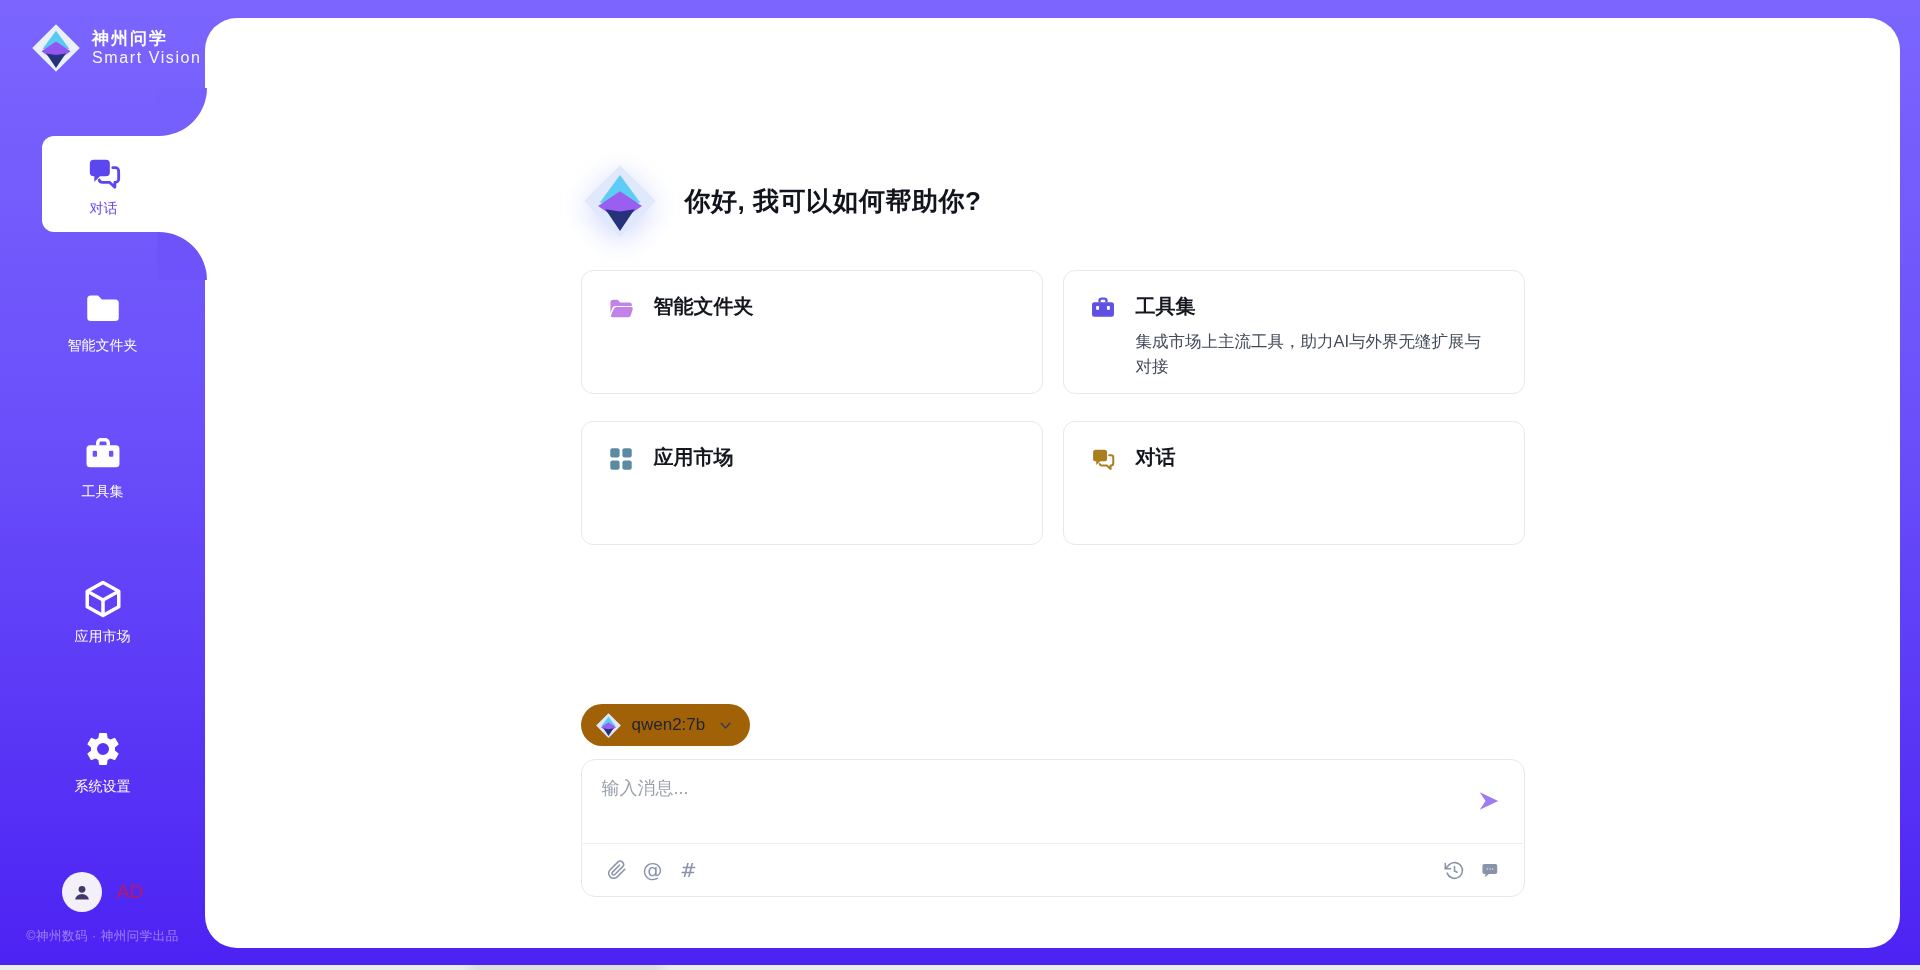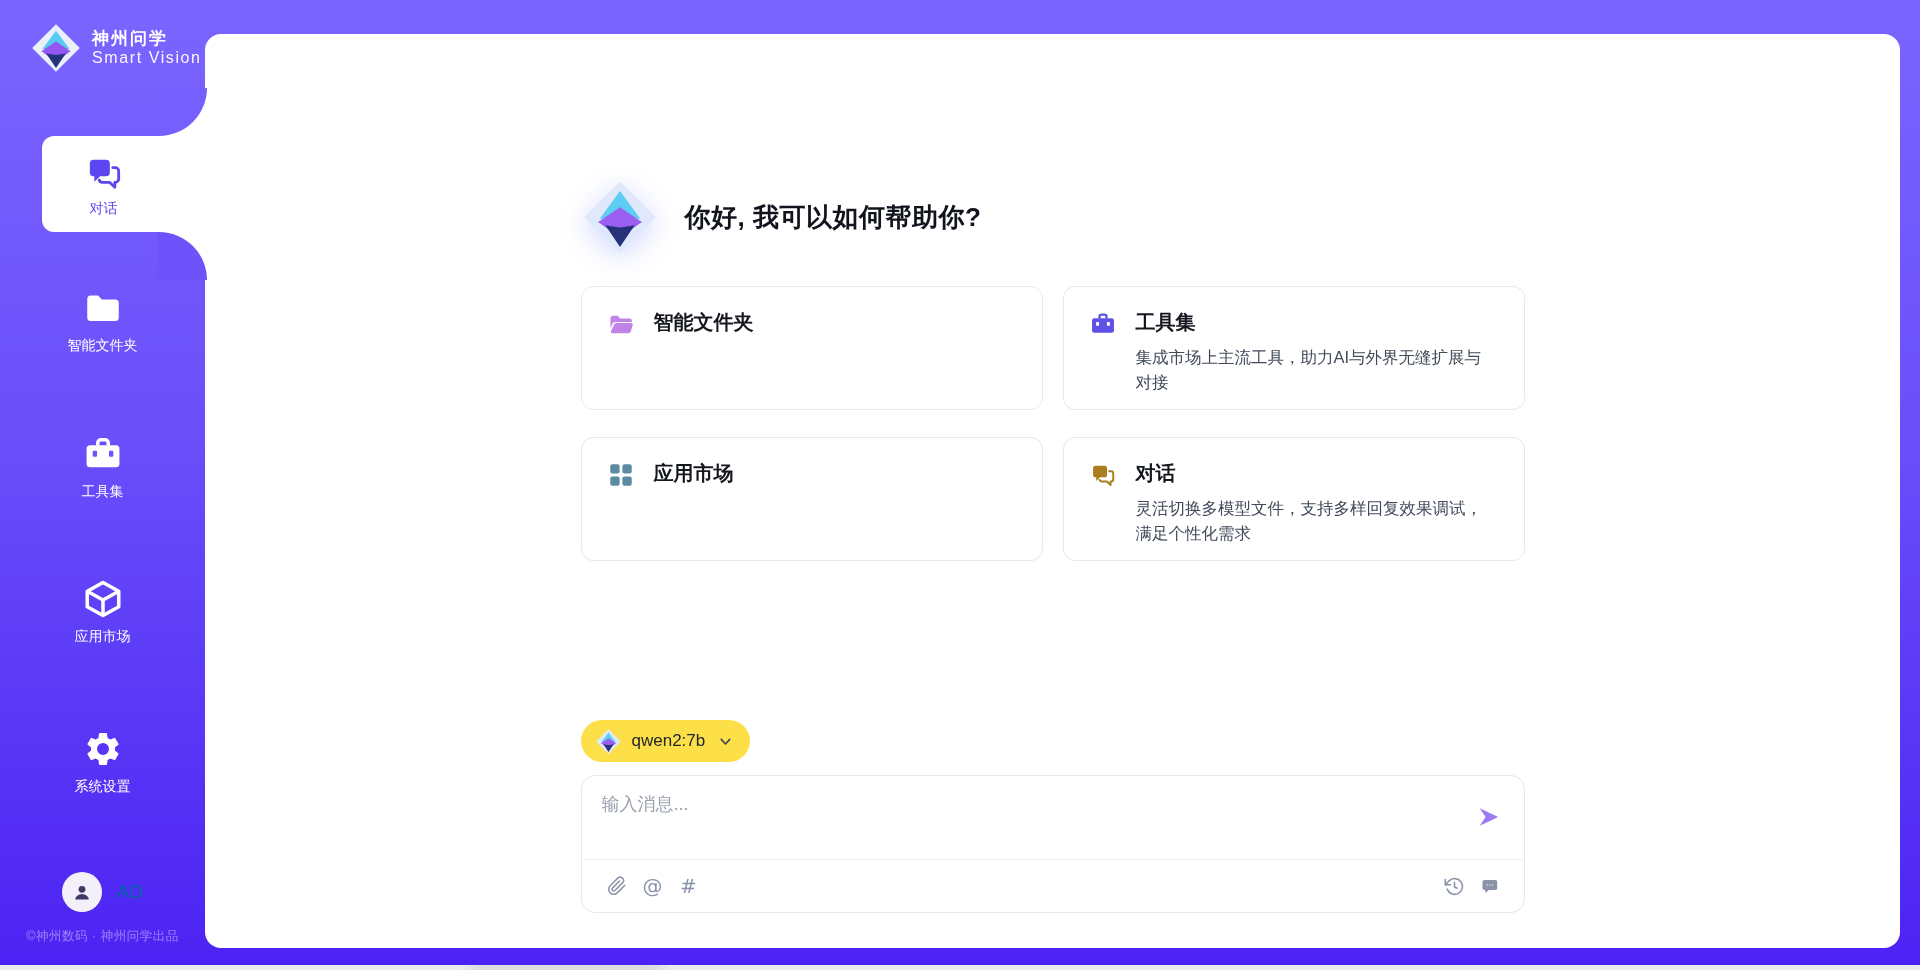--- a/index.html
+++ b/index.html
@@ -30,40 +30,40 @@
   .ear { position:absolute; left:157px; width:50px; height:48px; background:#fff; z-index:2; }
   .ear-top { top:88px; }
   .ear-bottom { top:232px; }
   .ear-top::after { content:''; position:absolute; inset:0; background:#7560fd; border-bottom-right-radius:48px; }
   .ear-bottom::after { content:''; position:absolute; inset:0; background:#6f53fa; border-top-right-radius:48px; }
 
   .item-folders { top:286px; } .item-tools { top:432px; } .item-market { top:577px; } .item-settings { top:727px; }
 
   .user-row { position:absolute; left:0; top:872px; width:205px; display:flex; align-items:center; justify-content:center; gap:15px; cursor:pointer; }
   .avatar { width:40px; height:40px; border-radius:50%; background:#f4f0fa; display:flex; align-items:center; justify-content:center; }
-  .user-name { font-size:19px; color:#0369a1; }
+  .user-name { font-size:19px; color:#be185d; }
   .side-footer { position:absolute; left:0; top:928px; width:205px; text-align:center; font-size:12.5px; color:rgba(255,255,255,.42); letter-spacing:.5px; }
 
   
-  .main-panel { position:absolute; left:205px; top:18px; right:20px; bottom:22px; background:#fff; border-radius:16px; z-index:1; overflow:hidden;margin-top:16px; }
+  .main-panel { position:absolute; left:205px; top:18px; right:20px; bottom:22px; background:#fff; border-radius:32px; z-index:1; overflow:hidden; }
   .content-col { width:944px; margin:0 auto; padding-top:144px; display:flex; flex-direction:column; }
 
   .greeting { display:flex; align-items:center; }
   .greeting .gem { width:78px; height:78px; filter:drop-shadow(0 6px 14px rgba(120,140,255,.35)); }
   .greeting-text { margin-left:26px; font-size:26px; font-weight:bold; color:#12141d; letter-spacing:.5px; }
 
   .cards { margin-top:30px; display:grid; grid-template-columns:462px 462px; grid-auto-rows:124px; column-gap:20px; row-gap:27px; }
   .card { background:#fff; border:1px solid #e7e8ec; border-radius:12px; padding:22px 26px 0 25px; display:flex; align-items:flex-start; cursor:pointer; }
   .card-icon { width:28px; height:28px; flex:0 0 28px; margin-top:1px; }
   .card-body { margin-left:19px; }
   .card-title { font-size:20px; font-weight:bold; color:#15171f; }
   .card-desc { margin-top:9px; font-size:16.5px; line-height:1.5; color:#424b5a; }
   .ic-folder-open { color:#c183e8; } .ic-briefcase { color:#5f50e6; } .ic-grid { color:#5b8ba3; } .ic-chat-amber { color:#ab7d1e; }
 
-  .model-pill { margin-top:159px; align-self:flex-start; height:42px; border-radius:21px; background:#fde047;
+  .model-pill { margin-top:159px; align-self:flex-start; height:42px; border-radius:21px; background:#a16207;
     display:inline-flex; align-items:center; gap:10px; padding:0 16px 0 14px; cursor:pointer; }
   .model-pill .gem { width:27px; height:27px; }
   .model-name { font-size:17px; color:#23262f; }
   .chevron { width:17px; height:17px; color:#3c4150; margin-left:2px; }
 
   .composer { margin-top:13px; border:1px solid #e7e8ec; border-radius:14px; height:138px; display:flex; flex-direction:column; background:#fff; }
   .composer-top { flex:1; display:flex; padding:16px 18px 0 20px; }
   .composer-input { flex:1; border:none; outline:none; resize:none; font-family:Liberation Sans, sans-serif; font-size:18px; color:#1d2230; background:transparent; }
   .composer-input::placeholder { color:#9aa1ae; }
   .send-btn { width:26px; height:26px; margin:12px 4px 0 10px; cursor:pointer; background:none; border:none; padding:0; }
@@ -214,21 +214,20 @@
         </div>
       </div>
 
       <div class="card">
         <svg class="card-icon ic-chat-amber" viewBox="0 0 24 24" fill="currentColor">
           <path d="M3.5 6.3 A2.3 2.3 0 0 1 5.8 4 h7.4 a2.3 2.3 0 0 1 2.3 2.3 v5.4 a2.3 2.3 0 0 1-2.3 2.3 H9.6 l-3.4 3.2 v-3.2 H5.8 a2.3 2.3 0 0 1-2.3-2.3 Z"></path>
           <path d="M17.3 8.8 h1.5 a2 2 0 0 1 2 2 v4.8 a2 2 0 0 1-2 2 h-.3 v3 l-3.2-3 h-4.3 a2 2 0 0 1-1.9-1.4" fill="none" stroke="currentColor" stroke-width="1.7" stroke-linejoin="round" stroke-linecap="round"></path>
         </svg>
         <div class="card-body">
           <div class="card-title">对话</div>
-          <div class="card-desc">灵活切换多模型文件，支持多样回复效果调试，满足个性化需求</div>
         </div>
       </div>
 
     </div>
 
     <div class="model-pill">
       <svg class="gem" viewBox="0 0 48 48">
         <path d="M24 2 L46 24 L24 46 L2 24 Z" fill="#dfe9fb"></path>
         <path d="M24 8 L36.5 25 L11.5 25 Z" fill="#5ecdf5"></path>
         <path d="M24 18 L37.5 27 L24 36.5 L10.5 27 Z" fill="#9a5ff0"></path>

